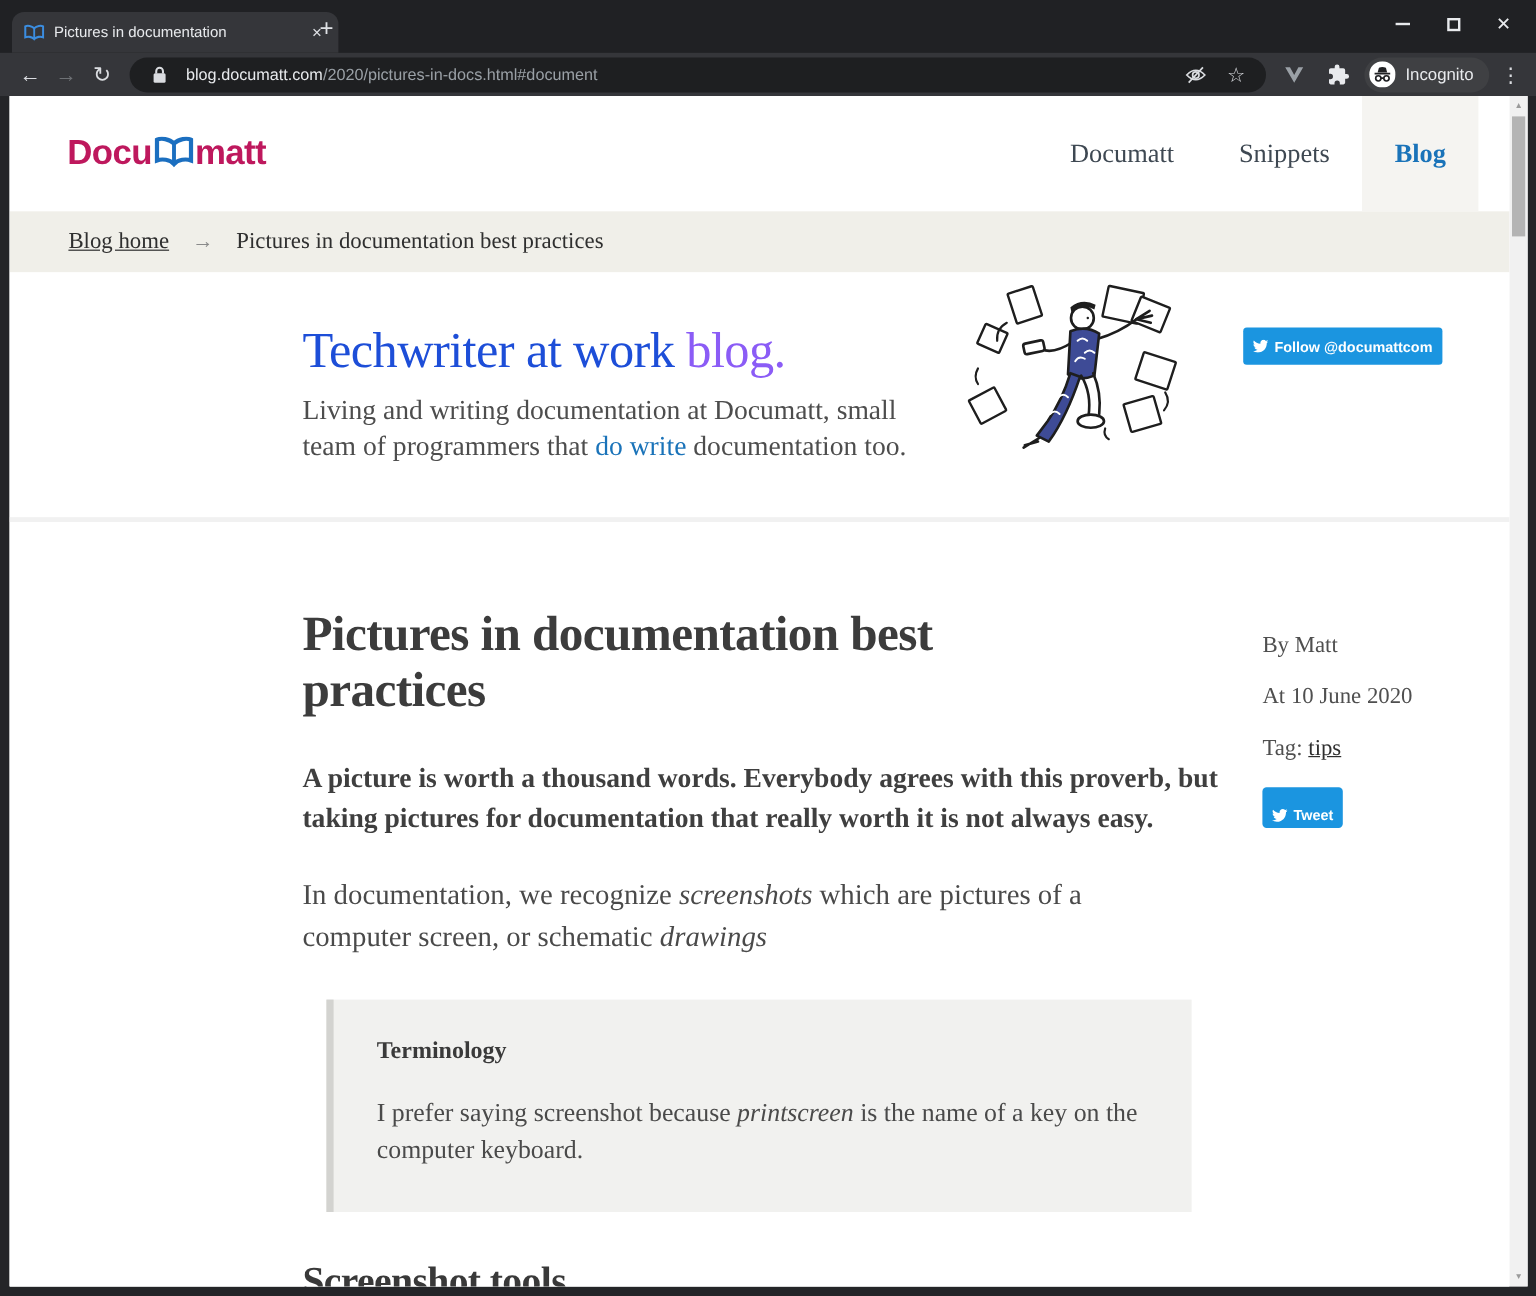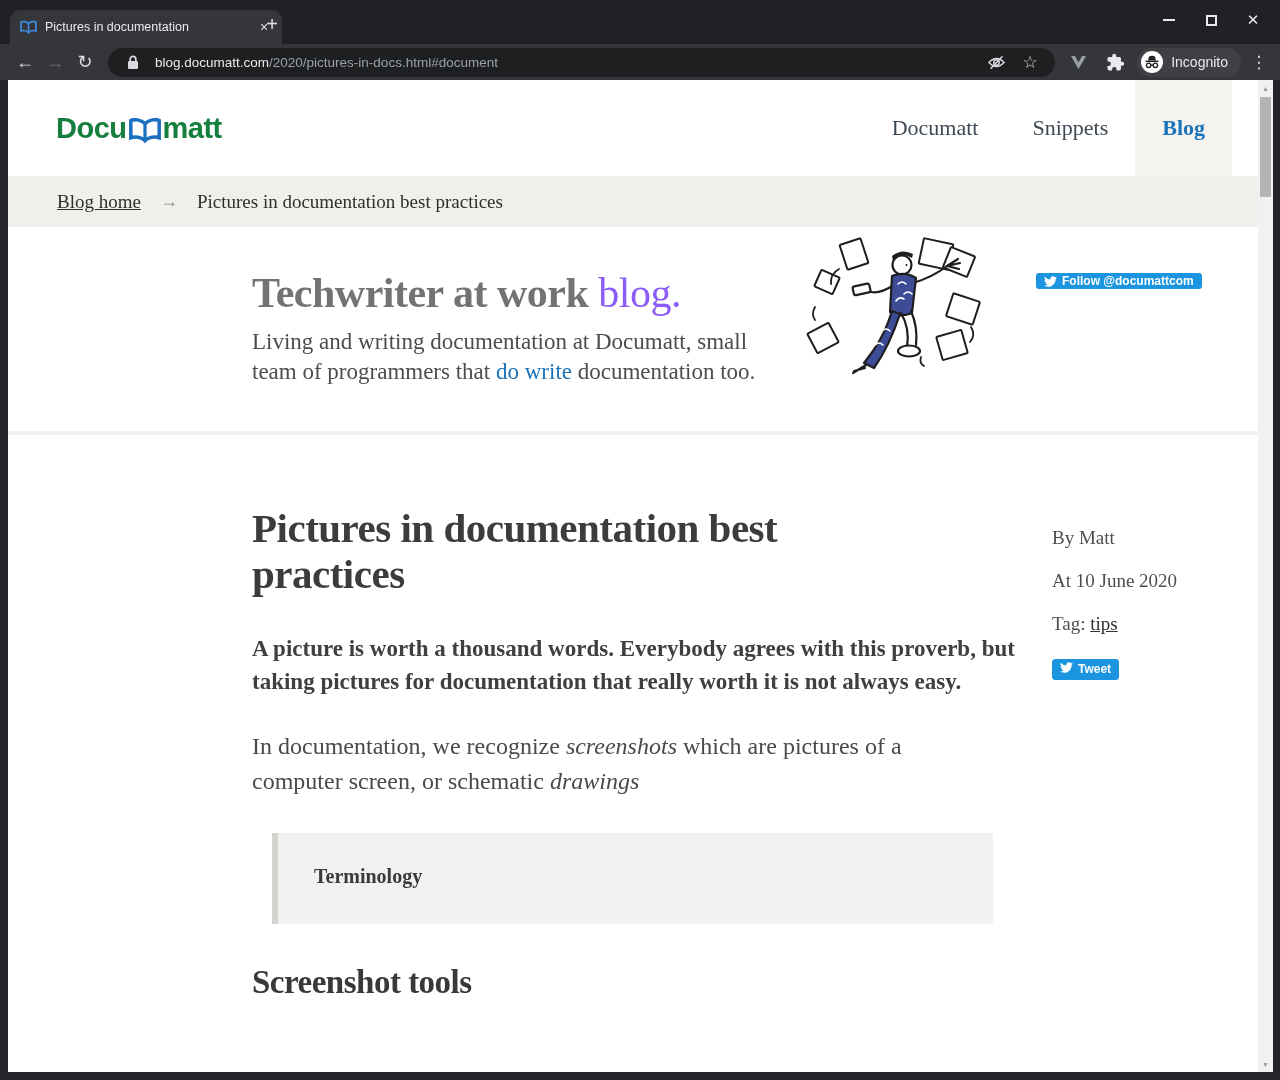--- a/index.html
+++ b/index.html
@@ -74,63 +74,63 @@
   .page {
     position: absolute; top: 0; left: 0; right: 15px; bottom: 0;
     background: #fff; overflow: hidden;
     font-family: "Liberation Serif", serif; color: #3c3c3c;
   }
 
   
   .site-header { position: relative; height: 96px; background: #fff; }
   .logo {
     position: absolute; left: 48px; top: 50%; transform: translateY(-50%);
-    display: flex; align-items: flex-end;
+    display: flex; align-items: flex-start;
     font-family: "Liberation Sans", sans-serif; font-weight: bold; font-size: 29px;
-    color: #15803d; letter-spacing: -0.5px;
+    color: #be185d; letter-spacing: -0.5px;
   }
   .logo svg { margin: 2px 1px 0; }
   .site-nav { position: absolute; right: 26px; top: 0; height: 100%; display: flex; }
   .nav-item { display: flex; align-items: center; padding: 0 27px; font-size: 22px; color: #3e4852; }
   .nav-item.active { background: #f5f4f1; color: #1a73b9; font-weight: bold; }
 
   
   .breadcrumbs {
     height: 51px; background: #f0efe9; display: flex; align-items: center;
     padding-left: 49px; font-size: 19px; color: #2f2f2f; gap: 19px;
   }
   .crumb-home { text-decoration: underline; }
   .crumb-arrow { color: #8a8a8a; font-size: 18px; }
 
   
   .hero { position: relative; height: 208px; border-bottom: 4px solid #f1f1f1; background: #fff; }
   .hero-title { position: absolute; left: 244px; top: 42px; font-size: 42px; letter-spacing: -0.5px; white-space: nowrap; }
-  .hero-title .strong { font-weight: bold; color: #737373; }
+  .hero-title .strong { font-weight: normal; color: #1d4ed8; }
   .hero-title .light { color: #8b5cf6; }
   .hero-tagline { position: absolute; left: 244px; top: 100px; width: 512px; font-size: 23px; line-height: 1.31; color: #4d4d4d; }
   .inline-link { color: #1a73b9; }
   .illustration { position: absolute; left: 795px; top: 8px; }
   .follow-btn {
-    position: absolute; left: 1028px; top: 46px; height: 16px;
+    position: absolute; left: 1028px; top: 46px; height: 31px;
     background: #1b95e0; border-radius: 3px; color: #fff;
     font-family: "Liberation Sans", sans-serif; font-size: 12px; font-weight: bold;
     display: flex; align-items: center; gap: 5px; padding: 0 8px;
   }
 
   
   .article { position: relative; padding: 70px 0 0 244px; background: #fff; }
   .article-title { font-size: 41px; font-weight: bold; color: #3c3c3c; line-height: 1.13; max-width: 660px; letter-spacing: -0.5px; }
   .meta { position: absolute; left: 1044px; top: 92px; font-size: 19px; color: #4f4f4f; }
   .meta-item { margin-bottom: 21px; }
   .tag-link { text-decoration: underline; color: #2f2f2f; }
   .tweet-btn {
-    display: inline-flex; gap: 5px;
+    display: inline-flex; align-items: center; gap: 5px;
     background: #1b95e0; border-radius: 3.5px; color: #fff;
     font-family: "Liberation Sans", sans-serif; font-size: 12px; font-weight: bold;
-    padding: 3px 8px 4px; border: none;
+    padding: 16px 8px 4px; border: none;
   }
   .lead { margin-top: 34px; max-width: 772px; font-size: 23px; font-weight: bold; line-height: 1.47; color: #3f3f3f; }
   .para { margin-top: 30px; max-width: 742px; font-size: 24px; line-height: 1.45; color: #4a4a4a; }
   .ital { font-style: italic; }
   .admonition {
     margin: 34px 0 0 20px; width: 721px;
     background: #f1f1ef; border-left: 6px solid #d3d3d0;
     padding: 32px 44px 36px 36px;
   }
   .adm-title { font-size: 20px; font-weight: bold; color: #3a3a3a; }
@@ -316,20 +316,23 @@
       </div>
 
       <p class="lead">A picture is worth a thousand words. Everybody agrees with this proverb, but taking pictures for documentation that really worth it is not always easy.</p>
 
       <p class="para">
         <span>In documentation, we recognize </span><span class="ital">screenshots</span><span> which are pictures of a computer screen, or schematic </span><span class="ital">drawings</span>
       </p>
 
       <div class="admonition">
         <div class="adm-title">Terminology</div>
+        <div class="adm-body">
+          <span>I prefer saying screenshot because </span><span class="ital">printscreen</span><span> is the name of a key on the computer keyboard.</span>
+        </div>
       </div>
 
       <h2 class="section-heading">Screenshot tools</h2>
     </div>
   </div>
 
   <div class="scrollbar">
     <div class="scroll-arrow up">▲</div>
     <div class="scroll-thumb"></div>
     <div class="scroll-arrow down">▼</div>

